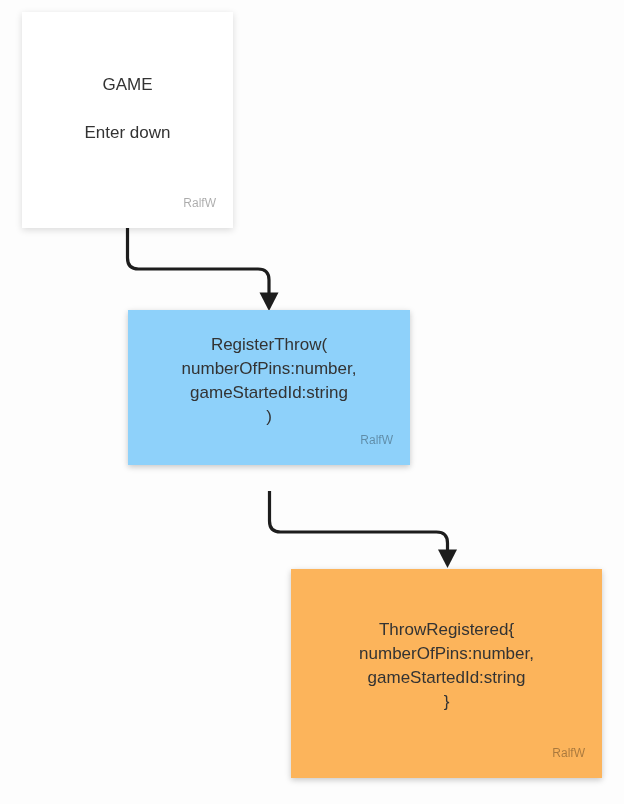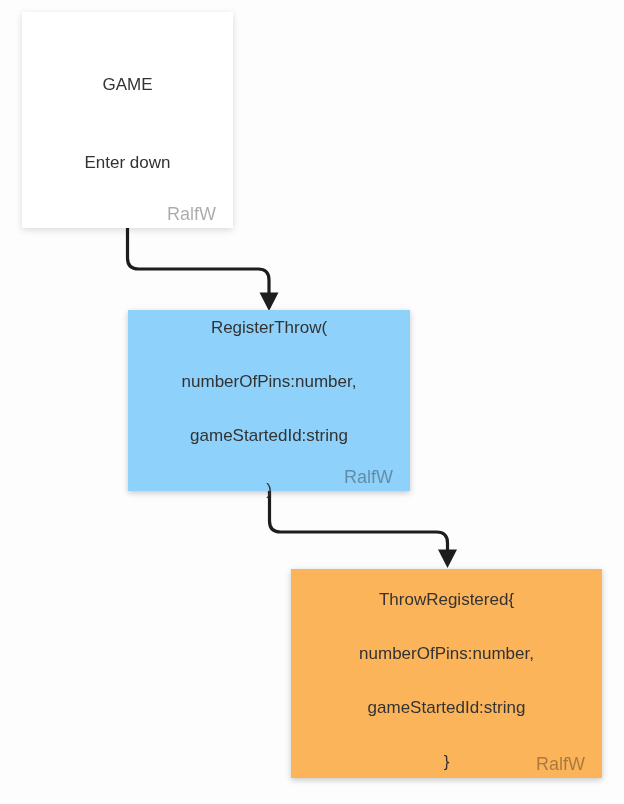--- a/index.html
+++ b/index.html
@@ -45,44 +45,43 @@
     top: 12px;
     width: 211px;
     height: 216px;
     padding-bottom: 22px;
     box-shadow: 0 2px 7px rgba(0,0,0,0.14);
   }
   .node-register-throw {
     left: 128px;
     top: 310px;
     width: 282px;
-    height: 181px;
+    height: 155px;
     padding-bottom: 13px;
     box-shadow: 0 2px 6px rgba(0,0,0,0.22);
   }
   .node-throw-registered {
     left: 291px;
     top: 569px;
     width: 311px;
     height: 209px;
     padding-bottom: 16px;
     box-shadow: 0 2px 6px rgba(0,0,0,0.22);
   }
   .node-line, .node-title {
     white-space: nowrap;
-    margin-top: 30px;
   }
   .node-gap {
     height: 24px;
   }
   .node-author {
     position: absolute;
     right: 17px;
-    bottom: 7px;
-    font-size: 18px;
+    bottom: 18px;
+    font-size: 12px;
     line-height: 14px;
   }
 </style>
 </head>
 <body style="background: rgb(253, 253, 253);">
 
 <div class="canvas" style="background: rgb(253, 253, 253);">
 
   <svg class="connector-layer" width="624" height="804" viewBox="0 0 624 804" xmlns="http://www.w3.org/2000/svg">
     <path class="connector-path" d="M 127.5 228 L 127.5 258 Q 127.5 269 138.5 269 L 258 269 Q 269 269 269 280 L 269 294" style="stroke: rgb(29, 29, 29);"></path>

